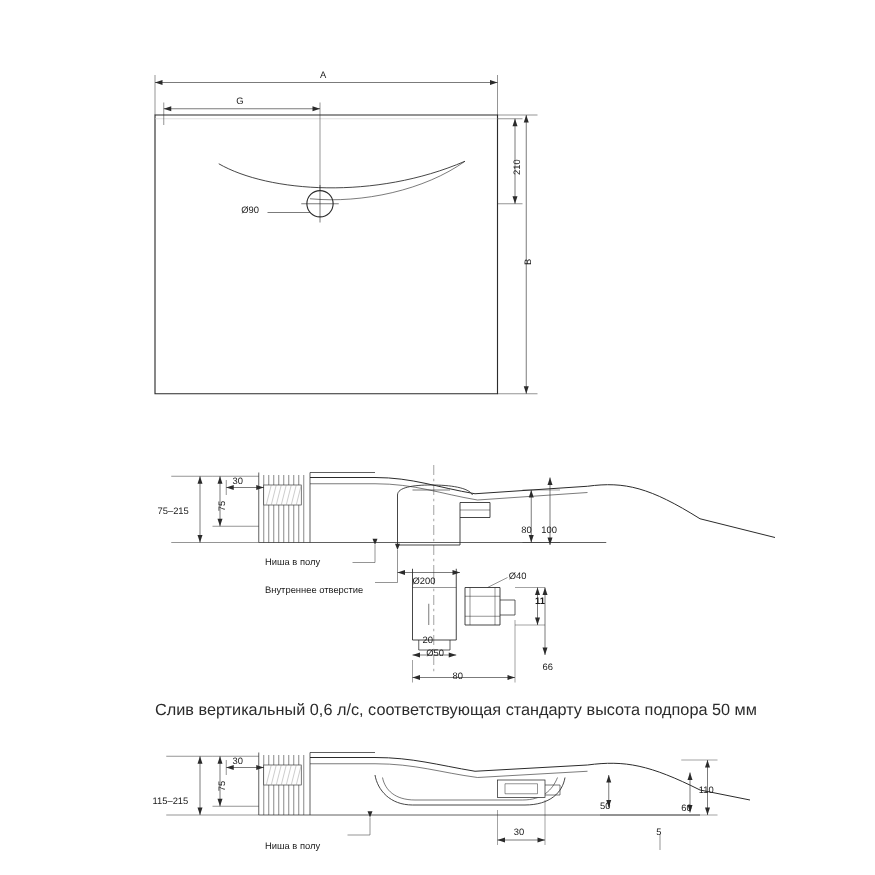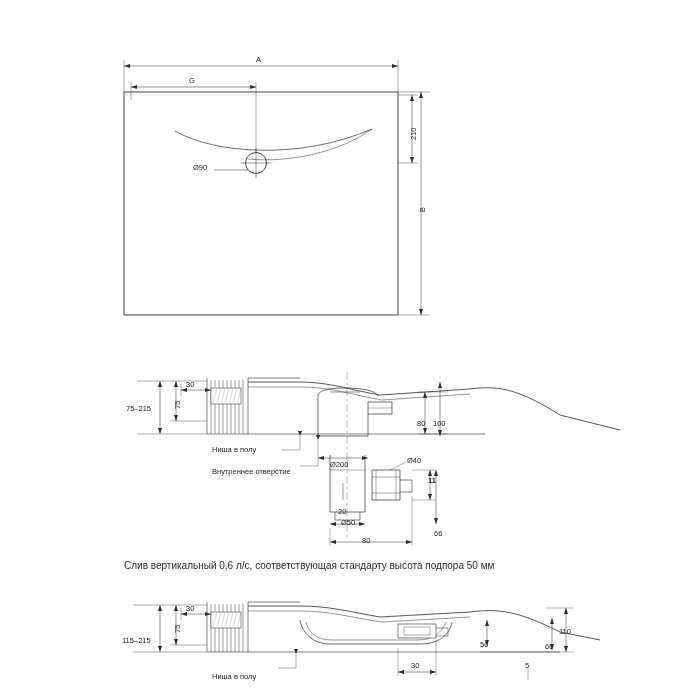--- a/index.html
+++ b/index.html
@@ -35,21 +35,21 @@
     line-height: 1;
     color: #1a1a1a;
     white-space: nowrap;
   }
   .lbl.rot {
     transform-origin: 0 0;
     transform: rotate(-90deg);
   }
   .caption {
     position: absolute;
-    font-size: 10px;
+    font-size: 13px;
     color: #2b2b2b;
     white-space: nowrap;
   }
 </style>
 </head>
 <body>
 
 <div id="stage">
 
   <svg id="drawing" viewBox="0 0 700 700">

